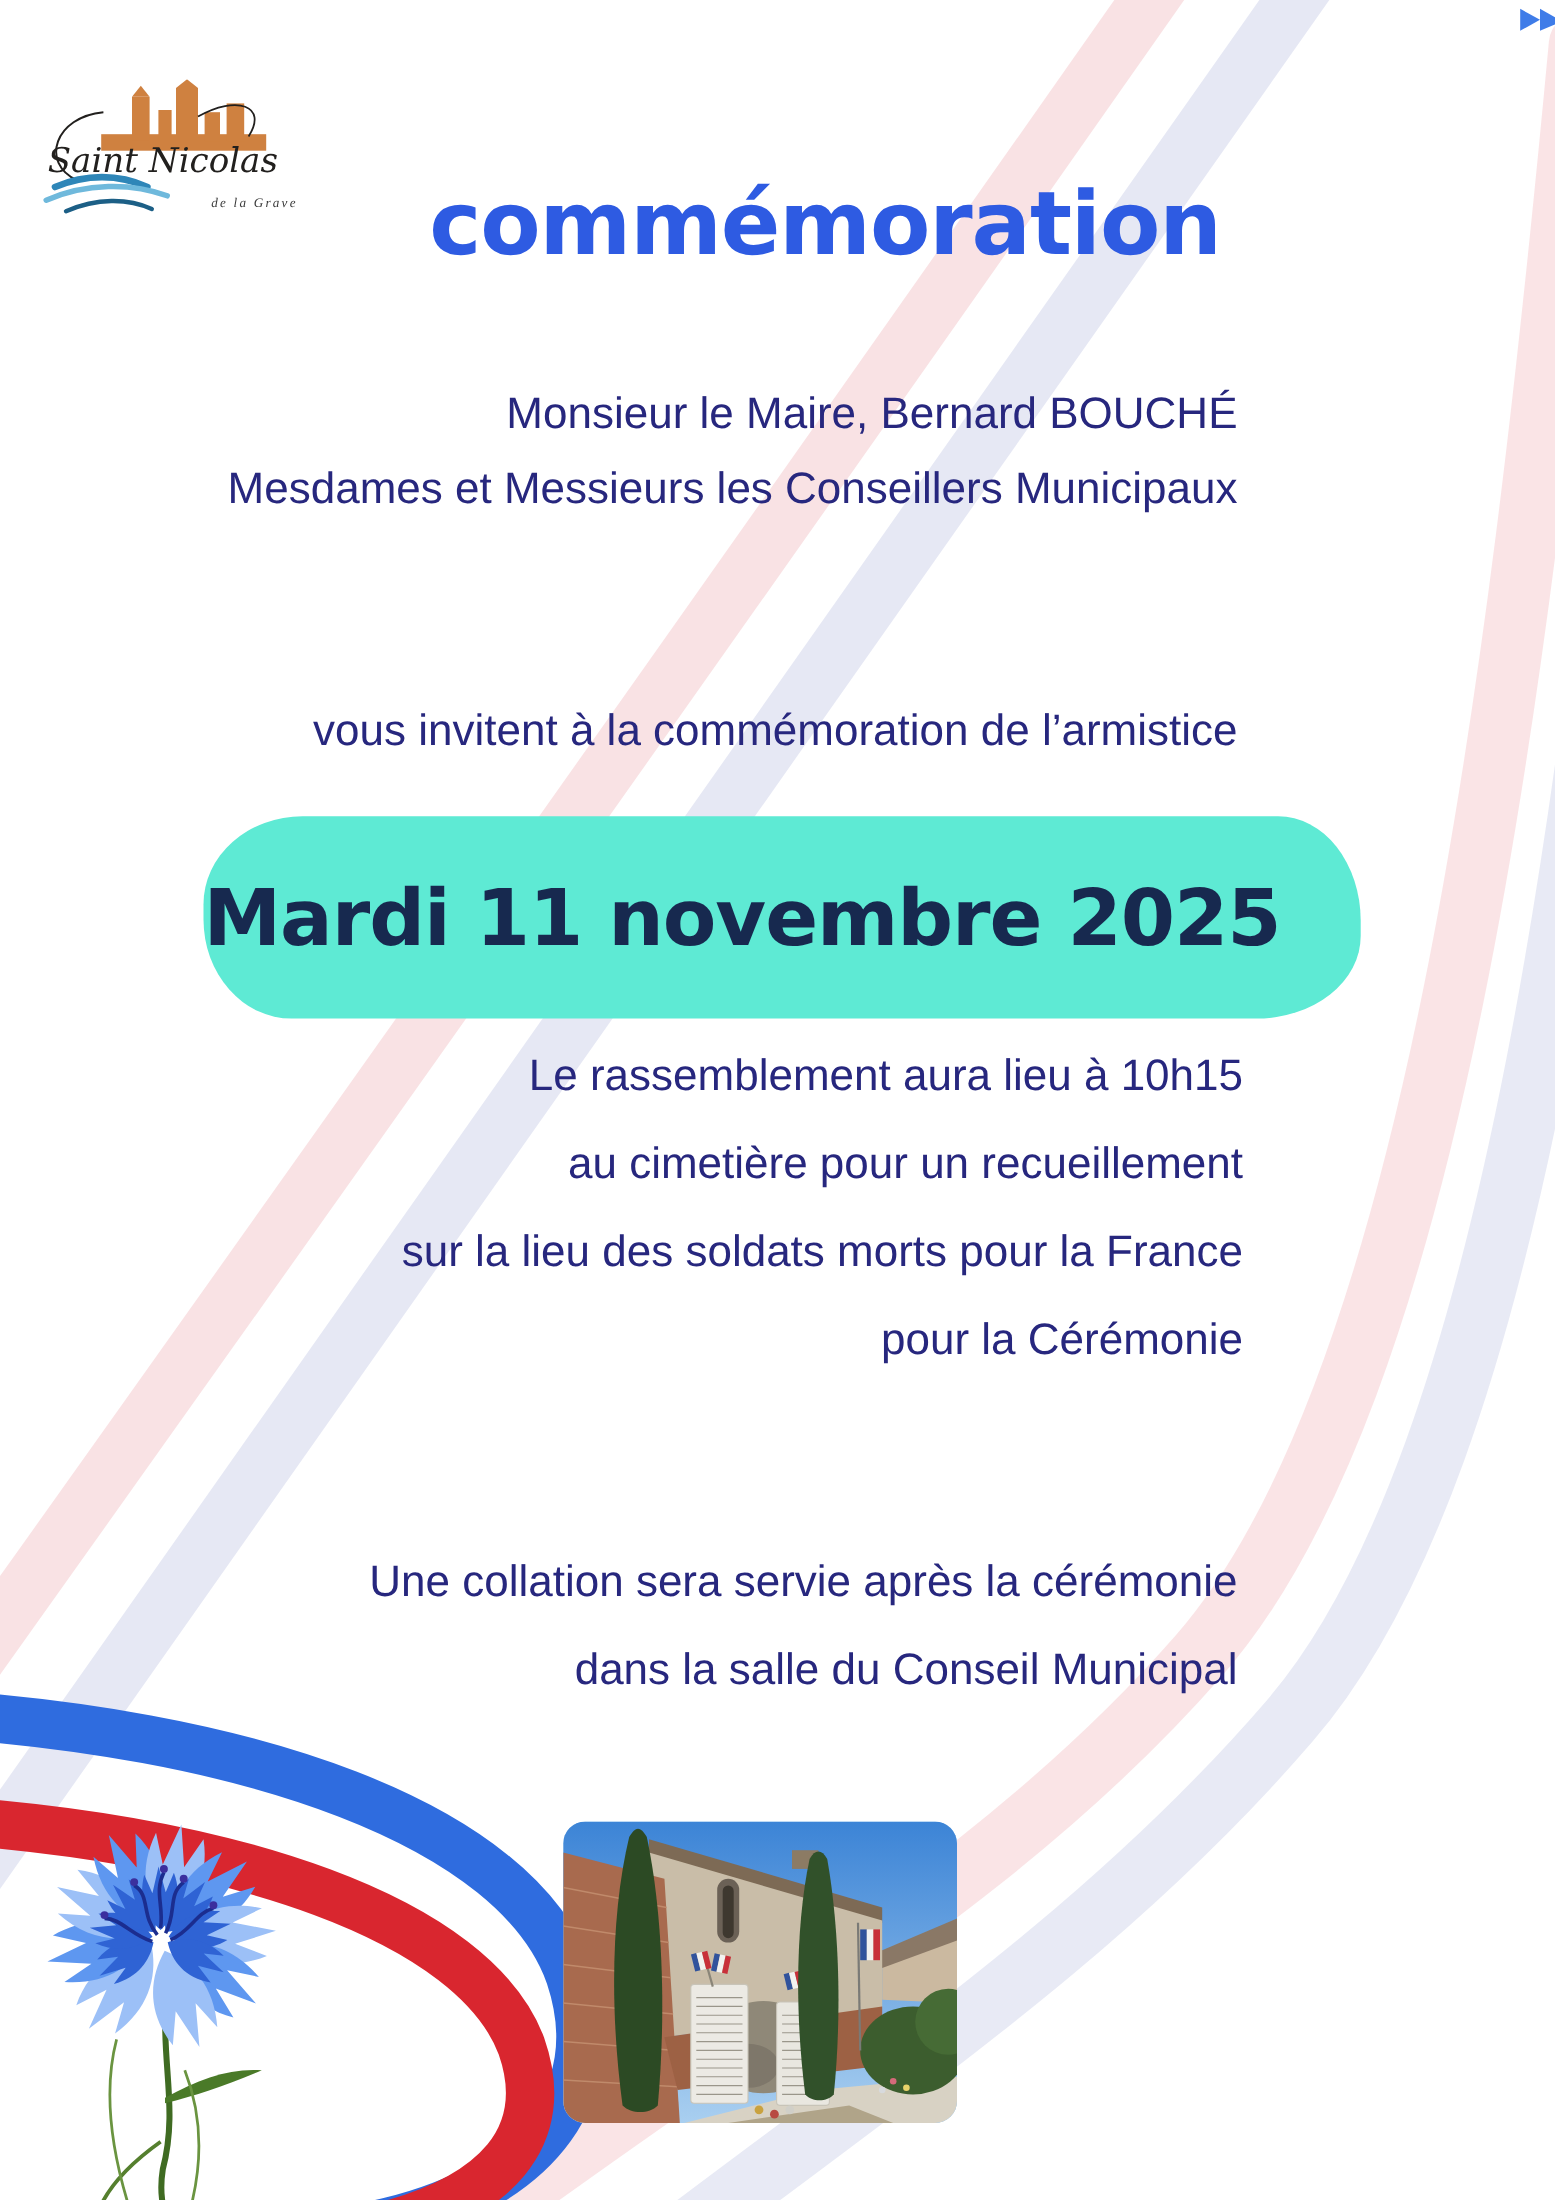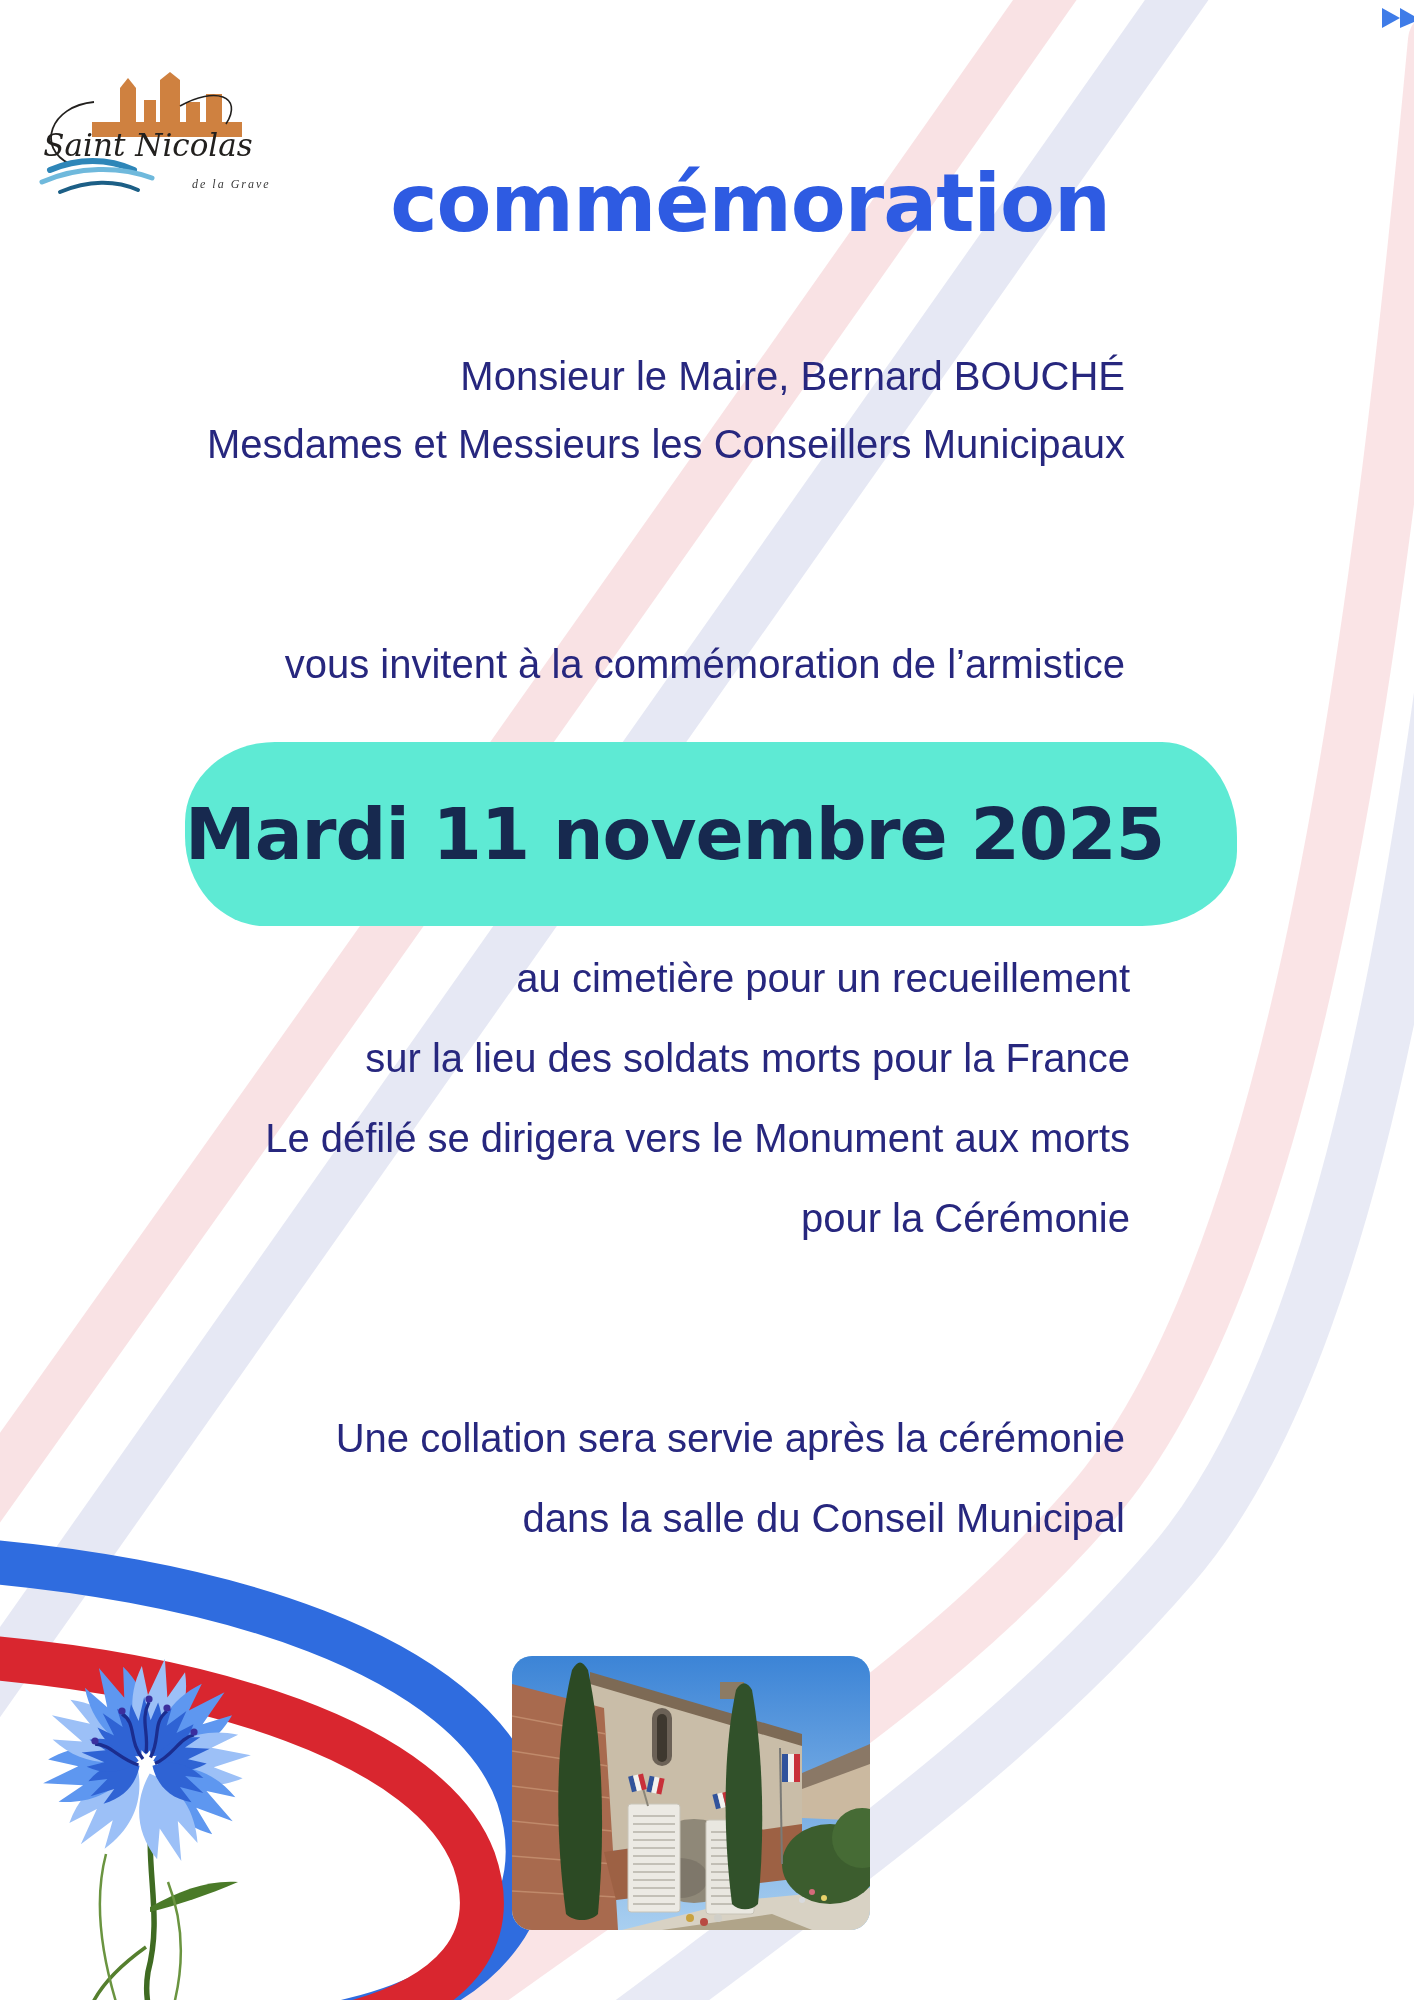--- a/index.html
+++ b/index.html
@@ -97,23 +97,23 @@
   <p class="inv inv1">Monsieur le Maire, Bernard BOUCHÉ</p>
   <p class="inv inv2">Mesdames et Messieurs les Conseillers Municipaux</p>
   <p class="inv inv3">vous invitent à la commémoration de l’armistice</p>
 
   <div class="badge">
     <span>Mardi 11 novembre 2025</span>
   </div>
 
   <div class="details">
     <div class="details-inner">
+      <p class="detail-line">Le rassemblement aura lieu à 10h15</p>
       <p class="detail-line">au cimetière pour un recueillement</p>
       <p class="detail-line">sur la lieu des soldats morts pour la France</p>
-      <p class="detail-line">Le défilé se dirigera vers le Monument aux morts</p>
       <p class="detail-line">pour la Cérémonie</p>
     </div>
   </div>
 
   <div class="collation">
     <p class="coll-line">Une collation sera servie après la cérémonie</p>
     <p class="coll-line">dans la salle du Conseil Municipal</p>
   </div>
 
   <svg class="layer" width="1414" height="2000" viewBox="0 0 1414 2000">

